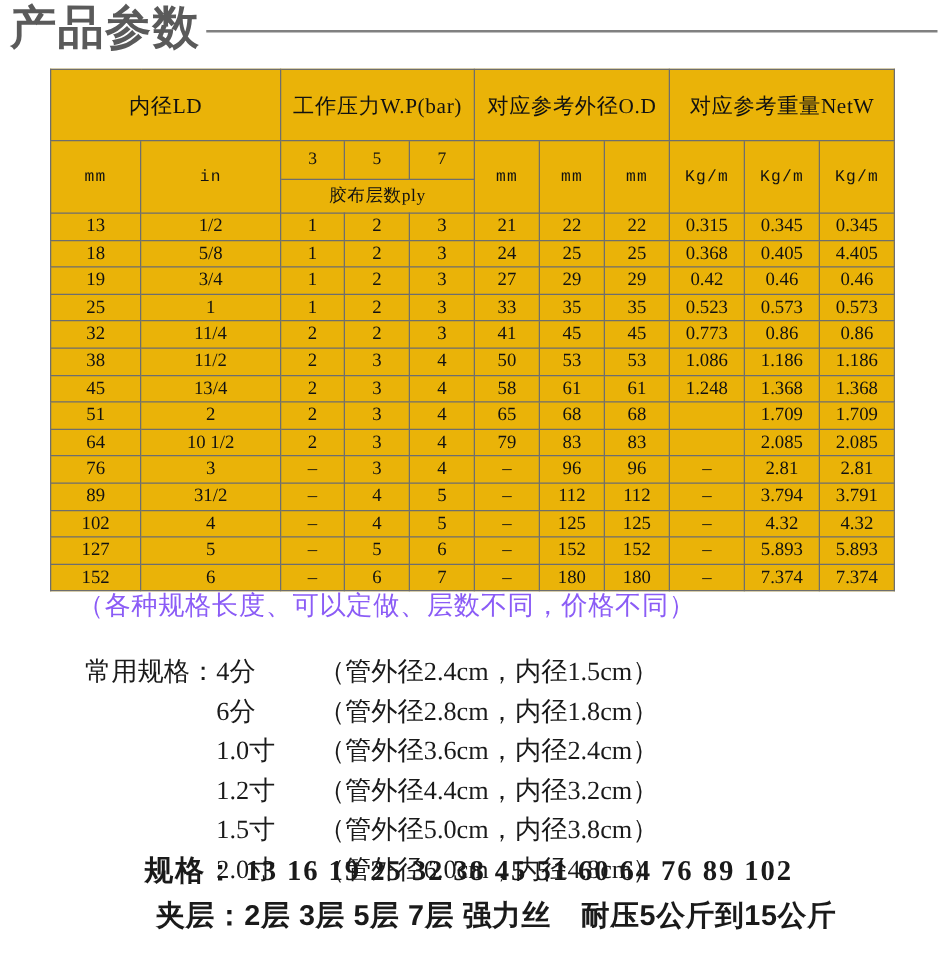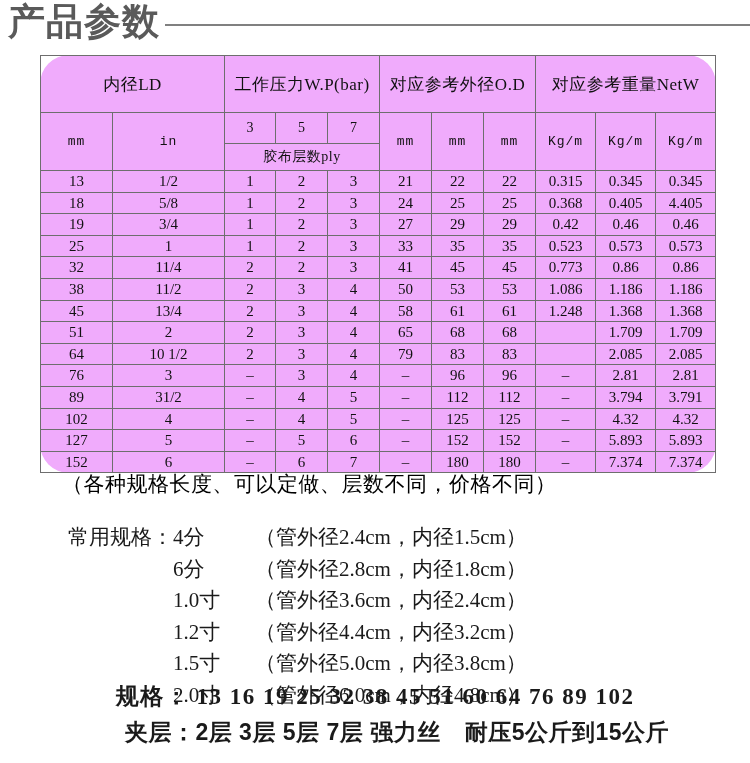--- a/index.html
+++ b/index.html
@@ -49,22 +49,21 @@
   #spec-table-wrap {
     position: absolute;
     left: 40px;
     top: 55px;
     width: 675px;
   }
   table.spec {
     border-collapse: collapse;
     width: 675px;
     table-layout: fixed;
-    background: #f0abfc;
-    border-radius: 29px;
+    background: #eab308;
   }
   table.spec th,
   table.spec td {
     border: 1px solid #6e6e6e;
     text-align: center;
     vertical-align: middle;
     font-weight: normal;
     color: #111;
     padding: 0;
   }
@@ -100,21 +99,21 @@
     line-height: 20.6px;
     white-space: nowrap;
   }
 
   
   #red-note {
     position: absolute;
     left: 62px;
     top: 470px;
     font-size: 21px;
-    color: #000000;
+    color: #8b5cf6;
     font-family: Liberation Serif, serif;
     letter-spacing: 0.5px;
     white-space: nowrap;
   }
 
   
   #common-specs {
     position: absolute;
     left: 56px;
     top: 508px;

